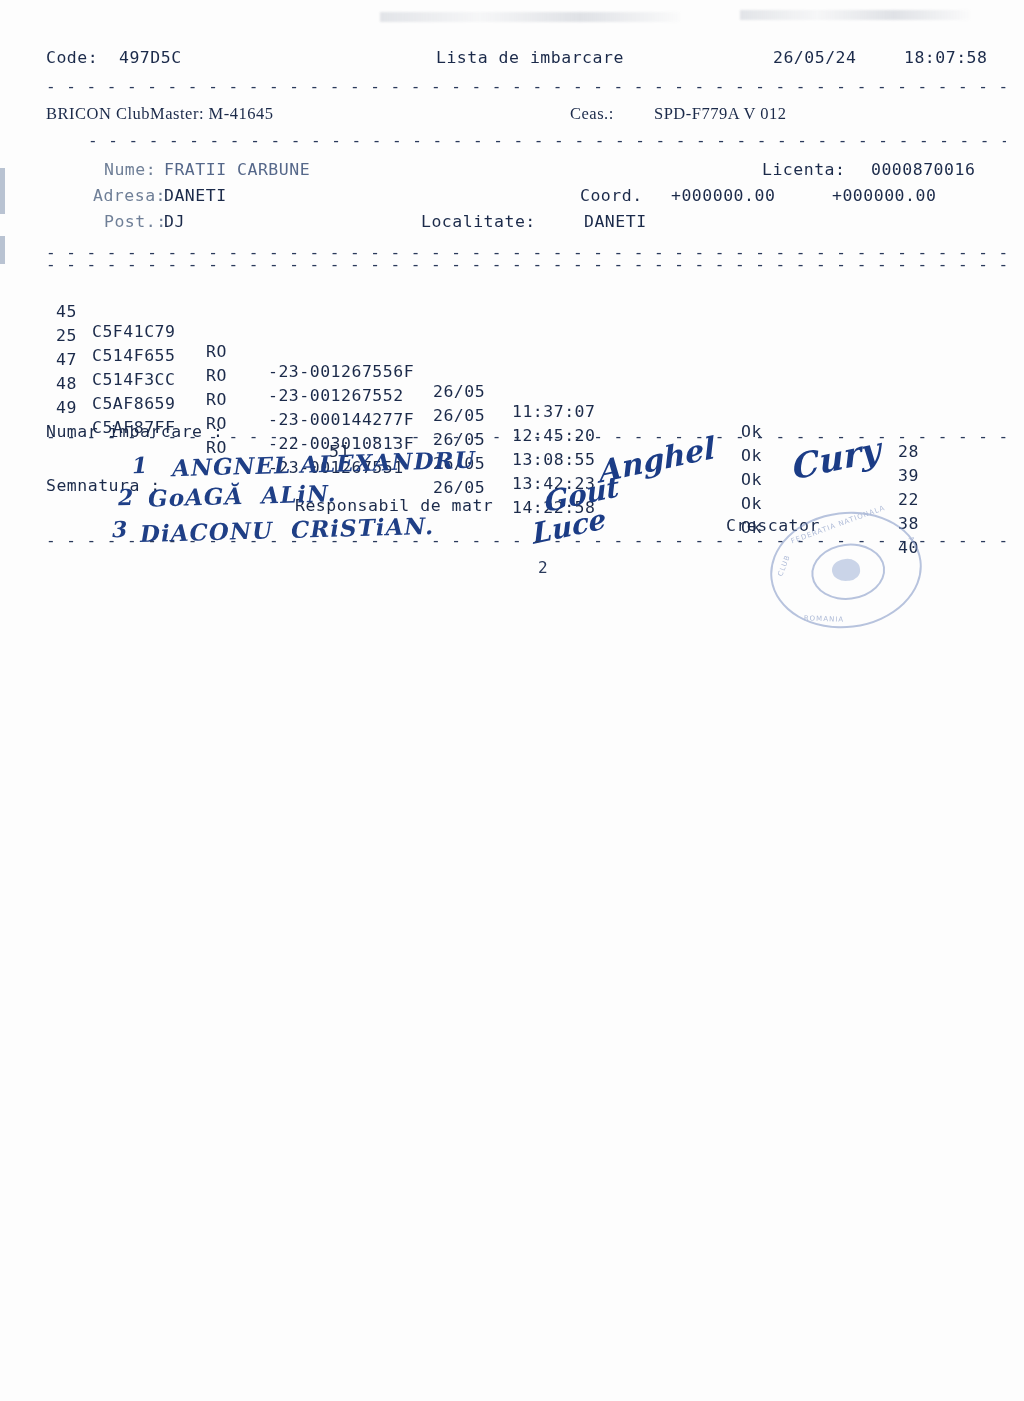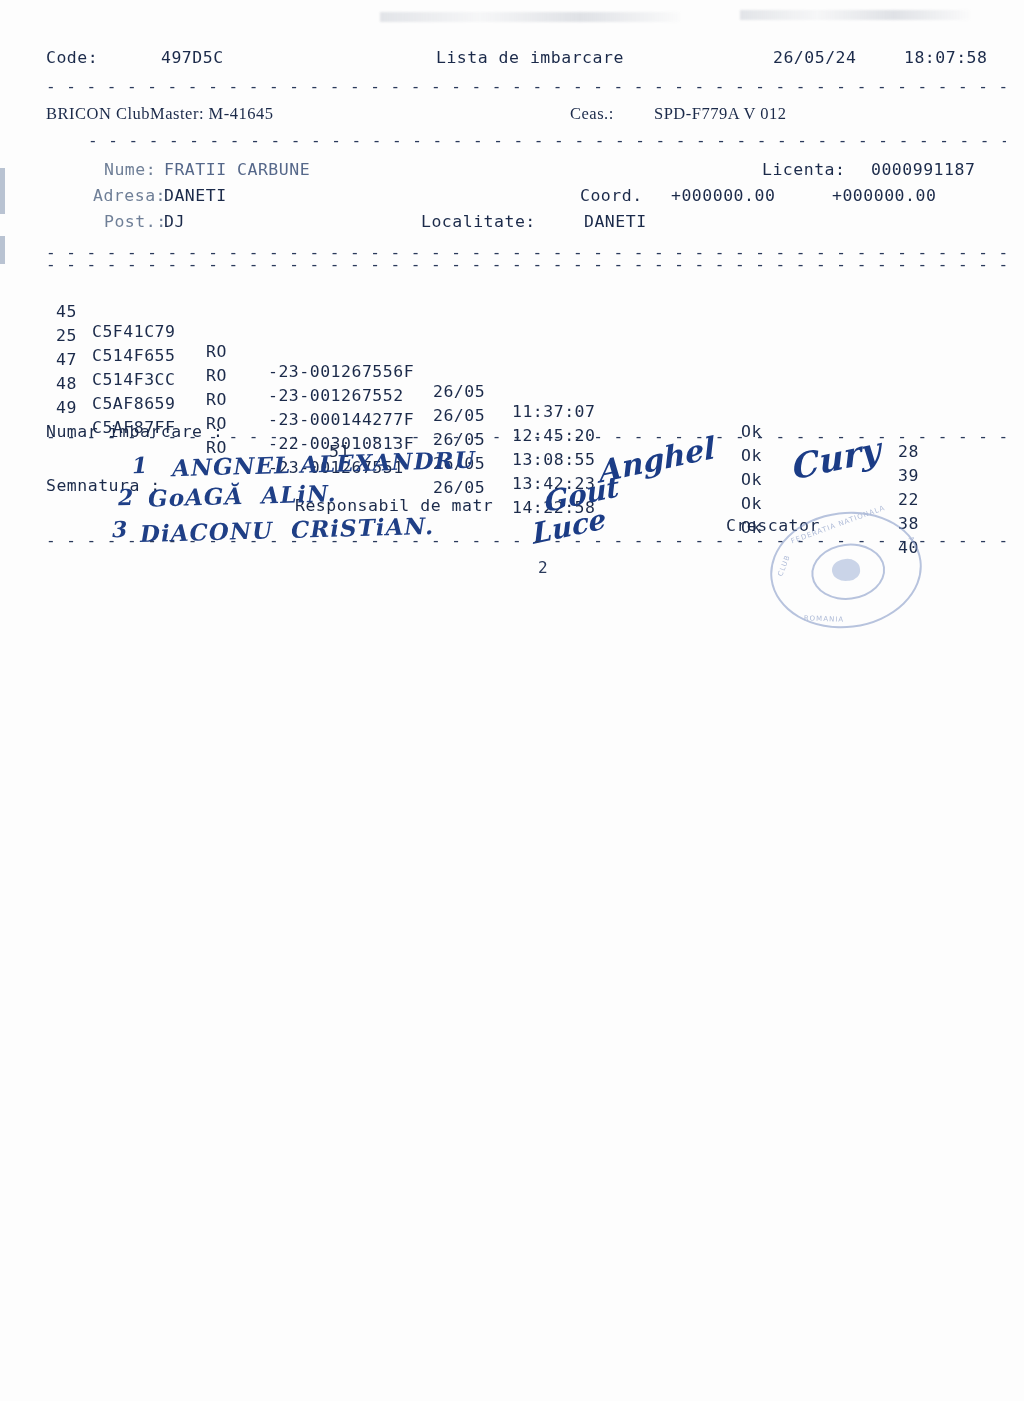--- a/index.html
+++ b/index.html
@@ -155,21 +155,21 @@
 
   <div class="scan-smudge" style="left:380px; top:12px; width:300px;"></div>
   <div class="scan-smudge" style="left:740px; top:10px; width:230px;"></div>
   <div class="edge-mark" style="top:168px; height:46px;"></div>
   <div class="edge-mark" style="top:236px; height:28px;"></div>
 
   <div class="doc">
 
     <div class="row" style="height:30px;">
       <span class="abs" style="left:0px; top:0;">Code:</span>
-      <span class="abs" style="left:73px; top:0;margin-left:42px;">497D5C</span>
+      <span class="abs" style="left:73px; top:0;">497D5C</span>
       <span class="abs" style="left:390px; top:0;">Lista de imbarcare</span>
       <span class="abs" style="left:727px; top:0;">26/05/24</span>
       <span class="abs" style="left:858px; top:0;">18:07:58</span>
     </div>
 
     <div class="dashline" style="margin-top:4px;">
       <span>- - - - - - - - - - - - - - - - - - - - - - - - - - - - - - - - - - - - - - - - - - - - - - - - - - - - - - - - - - - - -</span>
     </div>
 
     <div class="row" style="height:34px; margin-top:8px;font-family:Liberation Serif, serif;">
@@ -179,21 +179,21 @@
     </div>
 
     <div class="dashline" style="margin-left:42px; margin-top:-2px;">
       <span>- - - - - - - - - - - - - - - - - - - - - - - - - - - - - - - - - - - - - - - - - - - - - - - - - - - - - -</span>
     </div>
 
     <div class="row" style="height:26px; margin-top:10px;">
       <span class="abs faded" style="left:58px; top:0;">Nume:</span>
       <span class="abs light" style="left:118px; top:0;">FRATII CARBUNE</span>
       <span class="abs" style="left:716px; top:0;">Licenta:</span>
-      <span class="abs" style="left:825px; top:0;">0000991187</span>
+      <span class="abs" style="left:825px; top:0;">0000870016</span>
     </div>
 
     <div class="row" style="height:26px;">
       <span class="abs faded" style="left:47px; top:0;">Adresa:</span>
       <span class="abs" style="left:118px; top:0;">DANETI</span>
       <span class="abs" style="left:534px; top:0;">Coord.</span>
       <span class="abs" style="left:625px; top:0;">+000000.00</span>
       <span class="abs" style="left:786px; top:0;">+000000.00</span>
     </div>
 

